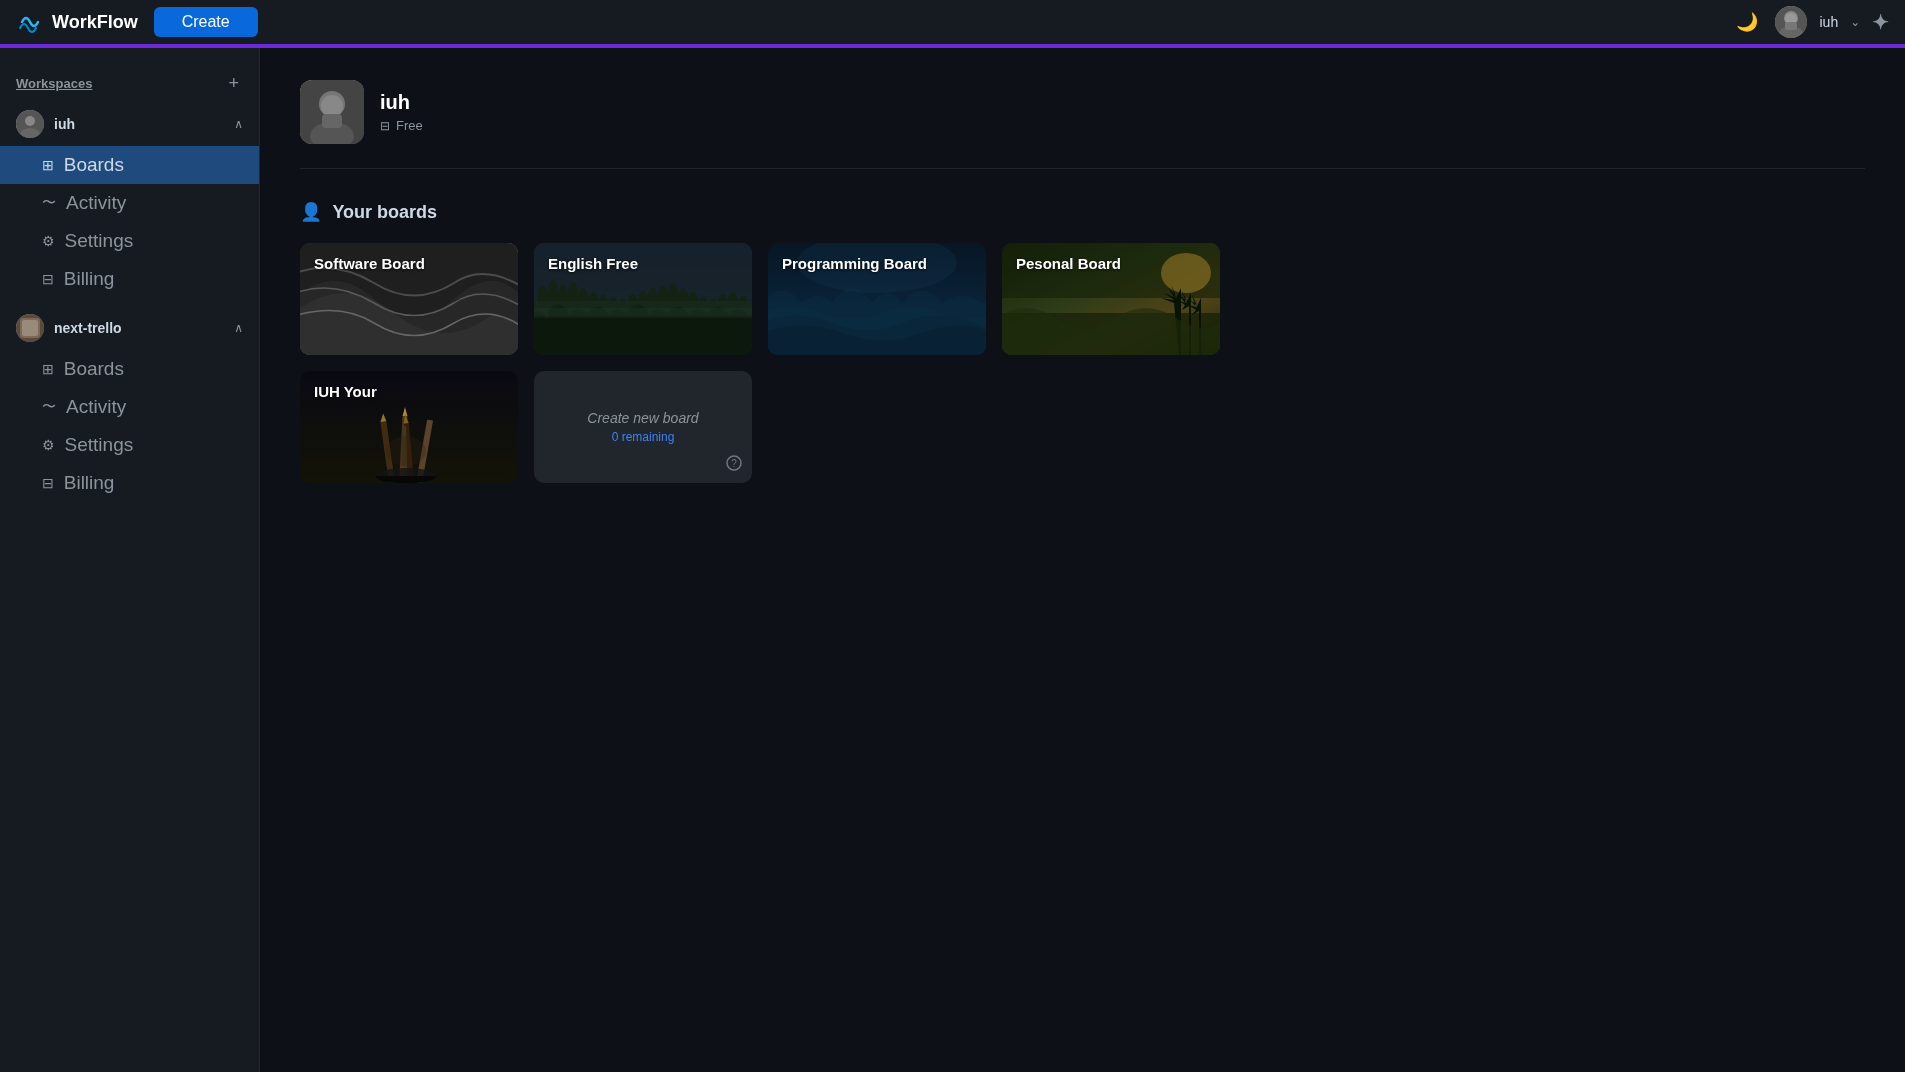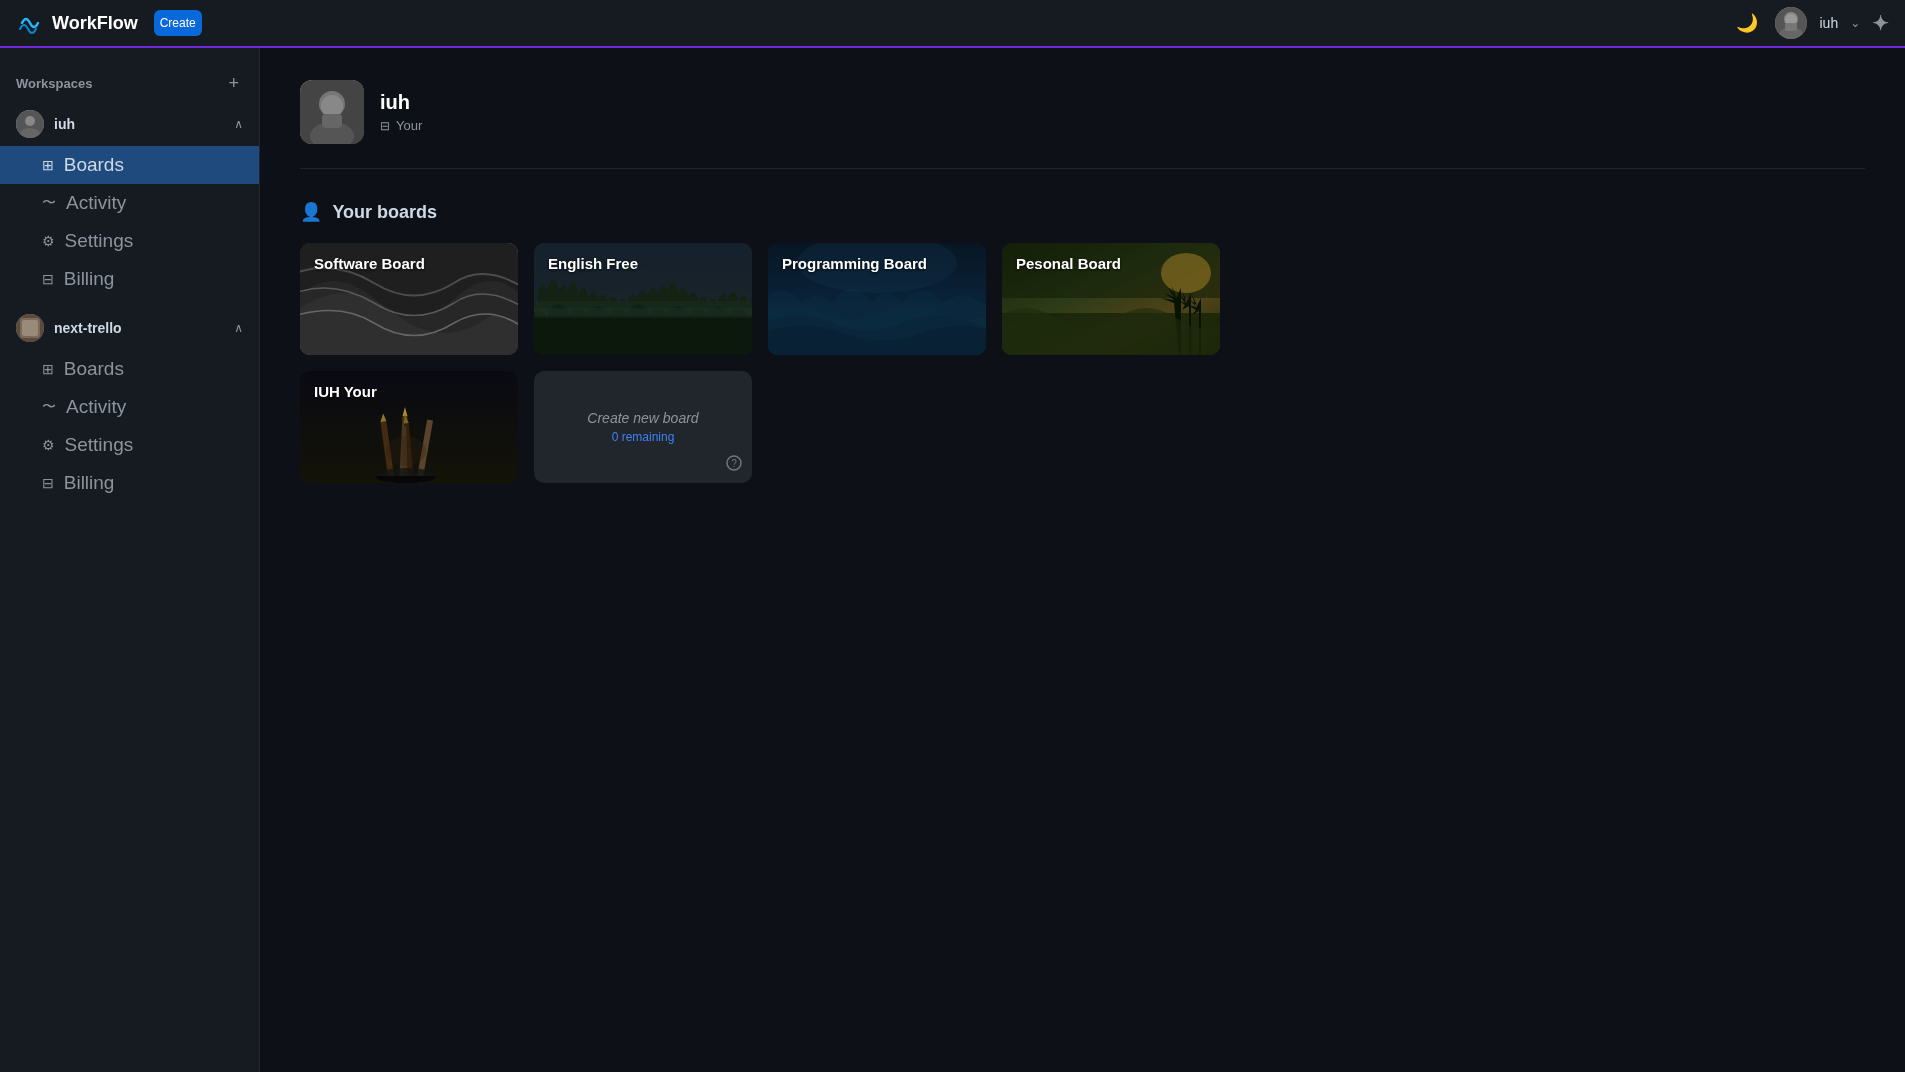--- a/index.html
+++ b/index.html
@@ -12,21 +12,21 @@
       overflow-x: hidden;
     }
 
     
     .header {
       display: flex;
       align-items: center;
       background-color: #161b22;
       height: 48px;
       padding: 0 16px;
-      border-bottom: 2px solid #6d28d9;
+      border-bottom: 4px solid #6d28d9;
       position: fixed;
       top: 0;
       left: 0;
       right: 0;
       z-index: 100;
     }
     .header-logo {
       display: flex;
       align-items: center;
       gap: 8px;
@@ -41,22 +41,22 @@
       font-size: 18px;
       font-weight: 700;
       color: #ffffff;
     }
     .header-create-btn {
       margin-left: 16px;
       background-color: #0969da;
       color: #ffffff;
       border: none;
       border-radius: 6px;
-      padding: 6px 6px;
-      font-size: 12px;
+      padding: 6px 28px;
+      font-size: 16px;
       font-weight: 500;
       cursor: pointer;
     }
     .header-right {
       margin-left: auto;
       display: flex;
       align-items: center;
       gap: 12px;
     }
     .header-icon-btn {
@@ -126,21 +126,21 @@
     .sidebar-section-header {
       display: flex;
       align-items: center;
       justify-content: space-between;
       padding: 8px 16px;
       font-size: 13px;
       font-weight: 600;
       color: #8b949e;
       text-transform: none;
     }
-    .sidebar-section-header span { font-size: 13px; color: #8b949e; }
+    .sidebar-section-header span { font-size: 13px; color: #8b949e; text-decoration: underline; }
     .sidebar-add-btn {
       background: none;
       border: none;
       color: #8b949e;
       cursor: pointer;
       font-size: 18px;
       line-height: 1;
       padding: 2px 4px;
       border-radius: 4px;
     }
@@ -468,21 +468,21 @@
             <ellipse cx="32" cy="56" rx="22" ry="14" fill="#555"></ellipse>
             <circle cx="32" cy="26" r="11" fill="#888"></circle>
             <rect x="22" y="34" width="20" height="14" rx="4" fill="#666"></rect>
           </svg>
         </div>
       </div>
       <div class="profile-info">
         <span class="profile-name">iuh</span>
         <div class="profile-plan">
           <span class="profile-plan-icon">⊟</span>
-          <span>Your</span>
+          <span>Free</span>
         </div>
       </div>
     </div>
 
     <div>
       <div class="boards-section-title">
         <span>👤</span>
         <span>Your boards</span>
       </div>
 

